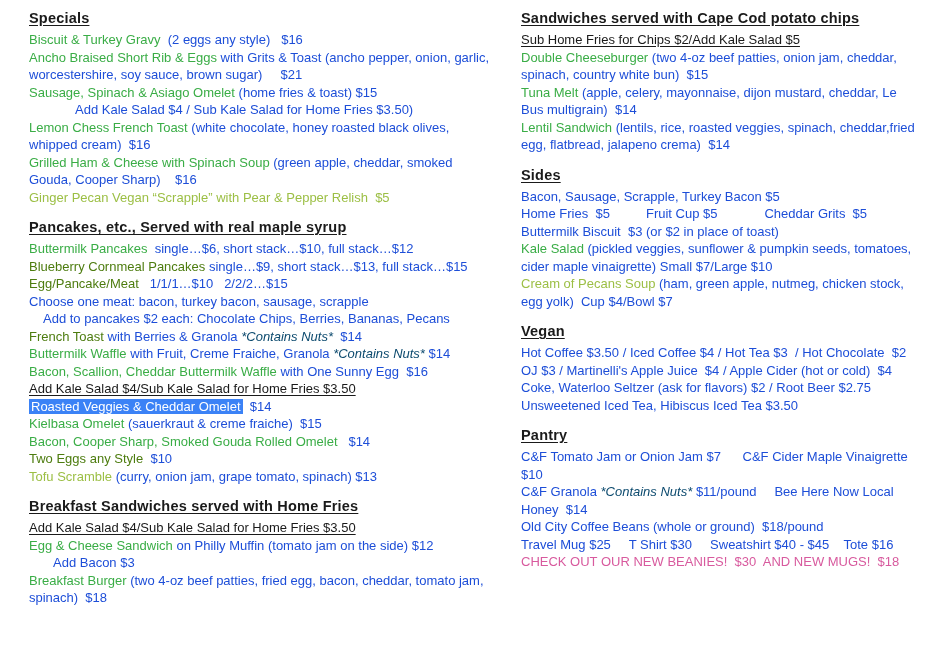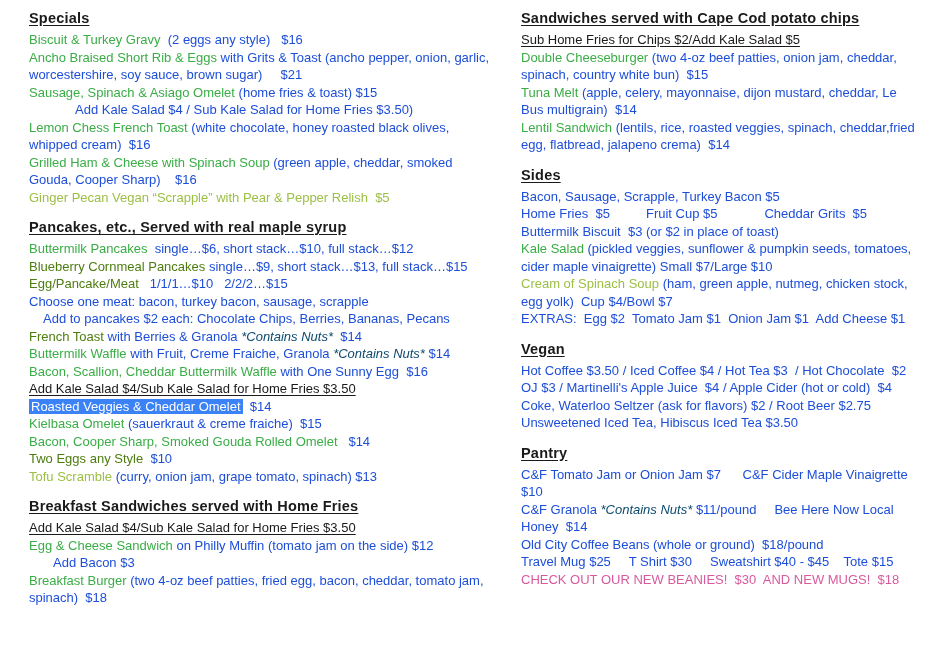--- a/index.html
+++ b/index.html
@@ -100,32 +100,31 @@
         <div class="menu-line indent-0"><span class="seg seg-green">Double Cheeseburger</span><span class="seg seg-ink"> (two 4-oz beef patties, onion jam, cheddar, spinach, country white bun)  $15</span></div>
         <div class="menu-line indent-0"><span class="seg seg-green">Tuna Melt</span><span class="seg seg-ink"> (apple, celery, mayonnaise, dijon mustard, cheddar, Le Bus multigrain)  $14</span></div>
         <div class="menu-line indent-0"><span class="seg seg-green">Lentil Sandwich</span><span class="seg seg-ink"> (lentils, rice, roasted veggies, spinach, cheddar,fried egg, flatbread, jalapeno crema)  $14</span></div>
       </section>
       <section class="section">
         <h2 class="section-title">Sides</h2>
         <div class="menu-line indent-0"><span class="seg seg-ink">Bacon, Sausage, Scrapple, Turkey Bacon $5</span></div>
         <div class="menu-line indent-0"><span class="seg seg-ink">Home Fries  $5          Fruit Cup $5             Cheddar Grits  $5</span></div>
         <div class="menu-line indent-0"><span class="seg seg-ink">Buttermilk Biscuit  $3 (or $2 in place of toast)</span></div>
         <div class="menu-line indent-0"><span class="seg seg-green">Kale Salad</span><span class="seg seg-ink"> (pickled veggies, sunflower &amp; pumpkin seeds, tomatoes, cider maple vinaigrette) Small $7/Large $10</span></div>
-        <div class="menu-line indent-0"><span class="seg seg-olive">Cream of Spinach Soup</span><span class="seg seg-ink"> (ham, green apple, nutmeg, chicken stock, egg yolk)  Cup $4/Bowl $7</span></div>
-        <div class="menu-line indent-0"><span class="seg seg-ink">EXTRAS:  Egg $2  Tomato Jam $1  Onion Jam $1  Add Cheese $1</span></div>
+        <div class="menu-line indent-0"><span class="seg seg-olive">Cream of Pecans Soup</span><span class="seg seg-ink"> (ham, green apple, nutmeg, chicken stock, egg yolk)  Cup $4/Bowl $7</span></div>
       </section>
       <section class="section">
         <h2 class="section-title">Vegan</h2>
         <div class="menu-line indent-0"><span class="seg seg-ink">Hot Coffee $3.50 / Iced Coffee $4 / Hot Tea $3  / Hot Chocolate  $2</span></div>
         <div class="menu-line indent-0"><span class="seg seg-ink">OJ $3 / Martinelli's Apple Juice  $4 / Apple Cider (hot or cold)  $4</span></div>
         <div class="menu-line indent-0"><span class="seg seg-ink">Coke, Waterloo Seltzer (ask for flavors) $2 / Root Beer $2.75</span></div>
         <div class="menu-line indent-0"><span class="seg seg-ink">Unsweetened Iced Tea, Hibiscus Iced Tea $3.50</span></div>
       </section>
       <section class="section">
         <h2 class="section-title">Pantry</h2>
         <div class="menu-line indent-0"><span class="seg seg-ink">C&amp;F Tomato Jam or Onion Jam $7      C&amp;F Cider Maple Vinaigrette  $10</span></div>
         <div class="menu-line indent-0"><span class="seg seg-ink">C&amp;F Granola </span><span class="seg seg-ink-italic">*Contains Nuts*</span><span class="seg seg-ink"> $11/pound     Bee Here Now Local Honey  $14</span></div>
         <div class="menu-line indent-0"><span class="seg seg-ink">Old City Coffee Beans (whole or ground)  $18/pound</span></div>
-        <div class="menu-line indent-0"><span class="seg seg-ink">Travel Mug $25     T Shirt $30     Sweatshirt $40 - $45    Tote $15</span></div>
+        <div class="menu-line indent-0"><span class="seg seg-ink">Travel Mug $25     T Shirt $30     Sweatshirt $40 - $45    Tote $16</span></div>
         <div class="menu-line indent-0"><span class="seg seg-pink">CHECK OUT OUR NEW BEANIES!  $30  AND NEW MUGS!  $18</span></div>
       </section>
     </div>
   </main>
 
 </body></html>

